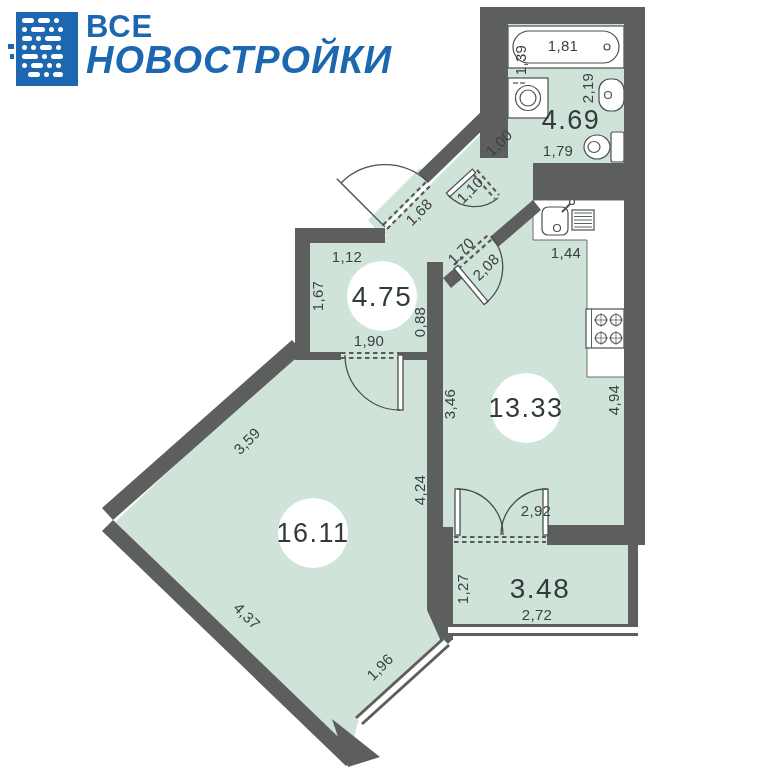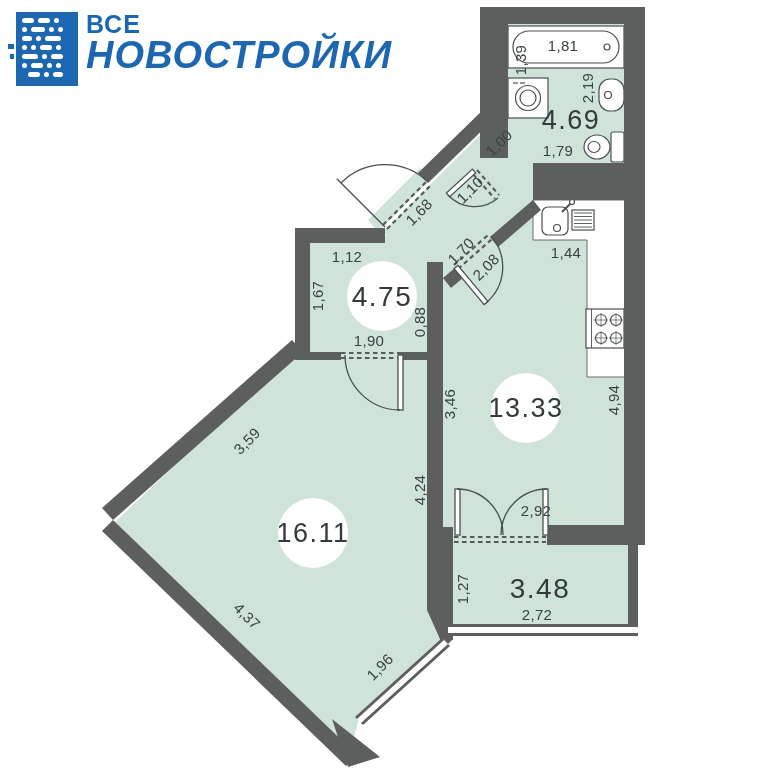--- a/index.html
+++ b/index.html
@@ -1,20 +1,20 @@
 <!DOCTYPE html>
 <html><head>
 <meta charset="utf-8">
 <style>
   html,body{margin:0;padding:0;background:#ffffff;width:768px;height:768px;overflow:hidden;
             font-family:"Liberation Sans", sans-serif;}
   #stage{position:relative;width:768px;height:768px;background:#fff;}
   #logo{position:absolute;left:8px;top:12px;display:flex;align-items:flex-start;}
   #logo-text{margin-left:8px;color:#1c67af;font-weight:bold;line-height:0.98;}
-  #logo-text .l1{font-size:25px;letter-spacing:1px;}
+  #logo-text .l1{font-size:31px;letter-spacing:1px;}
   #logo-text .l2{font-size:38px;letter-spacing:1px;font-style:italic;}
   #plan-wrap{position:absolute;left:0;top:0;}
   svg text{font-family:"Liberation Sans", sans-serif;}
   .dim{font-size:15px;fill:#3c4244;letter-spacing:0.3px;}
   .area{font-size:27px;fill:#333a3c;letter-spacing:1.5px;}
   .area-big{font-size:28px;fill:#333a3c;letter-spacing:1.5px;}
 </style>
 </head>
 <body>
 

